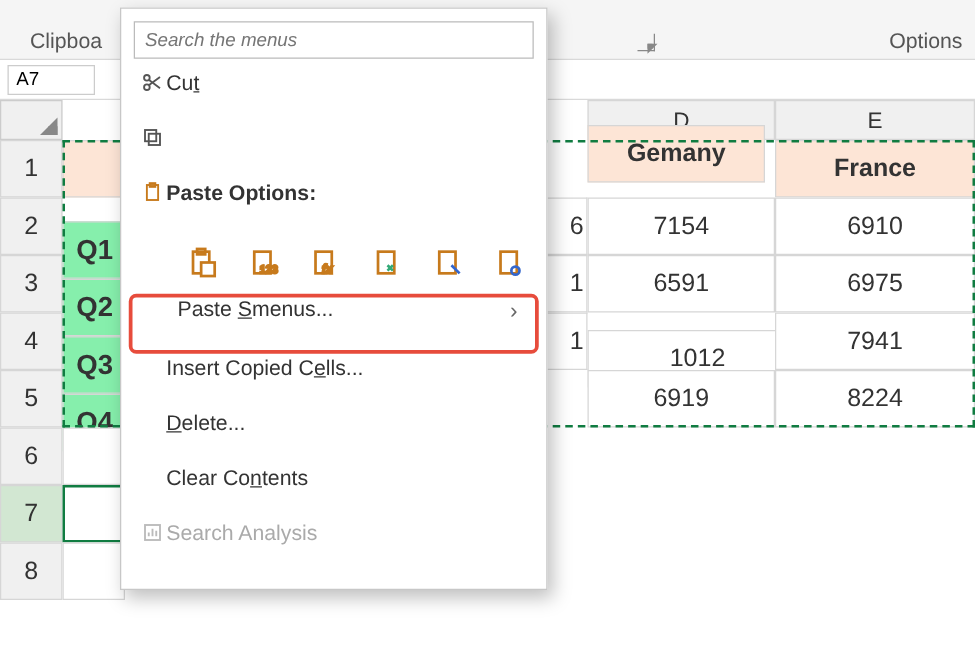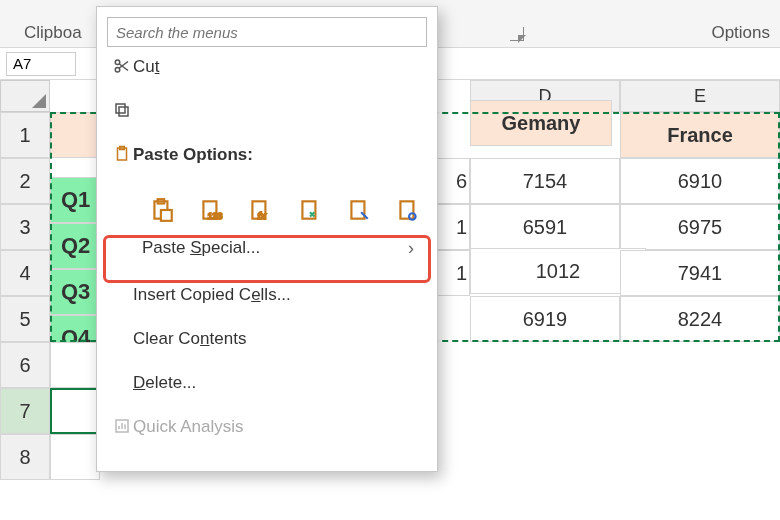--- a/index.html
+++ b/index.html
@@ -100,21 +100,21 @@
   .cell { background:#fff; font-size:20px; }
   
   .hdr { background:#fde5d6; font-weight:bold; }
   .d1{left:470px;top:20px;width:142px;height:46px;}
   .e1{left:620px;top:78px;  }
   .e1{left:620px;top:32px;width:160px;height:46px;}
   .d2{left:470px;top:78px;width:150px;height:46px;}
   .e2{left:620px;top:78px;width:160px;height:46px;text-align:right;}
   .d3{left:470px;top:124px;width:150px;height:46px;}
   .e3{left:620px;top:124px;width:160px;height:46px;}
-  .d4{left:470px;top:168px;width:176px;height:46px;}
+  .d4{left:470px;top:184px;width:176px;height:46px;}
   .e4{left:620px;top:170px;width:160px;height:46px;}
   .d5{left:470px;top:216px;width:150px;height:46px;}
   .e5{left:620px;top:216px;width:160px;height:46px;}
 
   
   .acell { left:50px; width:50px; justify-content:flex-start; padding-left:10px; font-weight:bold; font-size:22px; background:#86efac;margin-top:19px;}
   .a1hdr{left:50px;top:32px;width:50px;height:46px;background:#fde5d6;}
   .a2{top:78px;height:46px;} .a3{top:124px;height:46px;}
   .a4{top:170px;height:46px;} .a5{top:216px;height:46px;}
   .a6{left:50px;top:262px;width:50px;height:46px;}
@@ -317,42 +317,42 @@
     <span class="popt">
         <svg viewBox="0 0 24 24" fill="none" stroke="#c77a1c" stroke-width="2">
           <rect x="5" y="4" width="12" height="16"></rect>
           <path d="M13 18a3 3 0 006 0 3 3 0 00-6 0" stroke="#36c"></path>
         </svg>
       </span>
   </div>
 
   <div class="mitem highlight">
     <span class="icon"></span>
-    <span class="lbl"><span>Paste </span><span class="u">S</span><span>pecial...</span></span>
+    <span class="lbl"><span>Paste </span><span class="u">S</span><span>menus...</span></span>
     <span class="chev">›</span>
   </div>
 
 
   <div class="mitem">
     <span class="icon"></span>
     <span class="lbl"><span>Insert Copied C</span><span class="u">e</span><span>lls...</span></span>
   </div>
 
   <div class="mitem">
     <span class="icon"></span>
+    <span class="lbl"><span class="u">D</span><span>elete...</span></span>
+  </div>
+
+  <div class="mitem">
+    <span class="icon"></span>
     <span class="lbl"><span>Clear Co</span><span class="u">n</span><span>tents</span></span>
-  </div>
-
-  <div class="mitem">
-    <span class="icon"></span>
-    <span class="lbl"><span class="u">D</span><span>elete...</span></span>
   </div>
 
   <div class="mitem disabled">
     <span class="icon">
       <svg viewBox="0 0 24 24" fill="none" stroke="#bbb" stroke-width="2">
           <rect x="4" y="4" width="16" height="16"></rect>
           <path d="M8 16v-4m4 4V8m4 8v-6"></path>
         </svg>
     </span>
-    <span class="lbl">Quick Analysis</span>
+    <span class="lbl">Search Analysis</span>
   </div>
 </div>
 
 </body></html>

